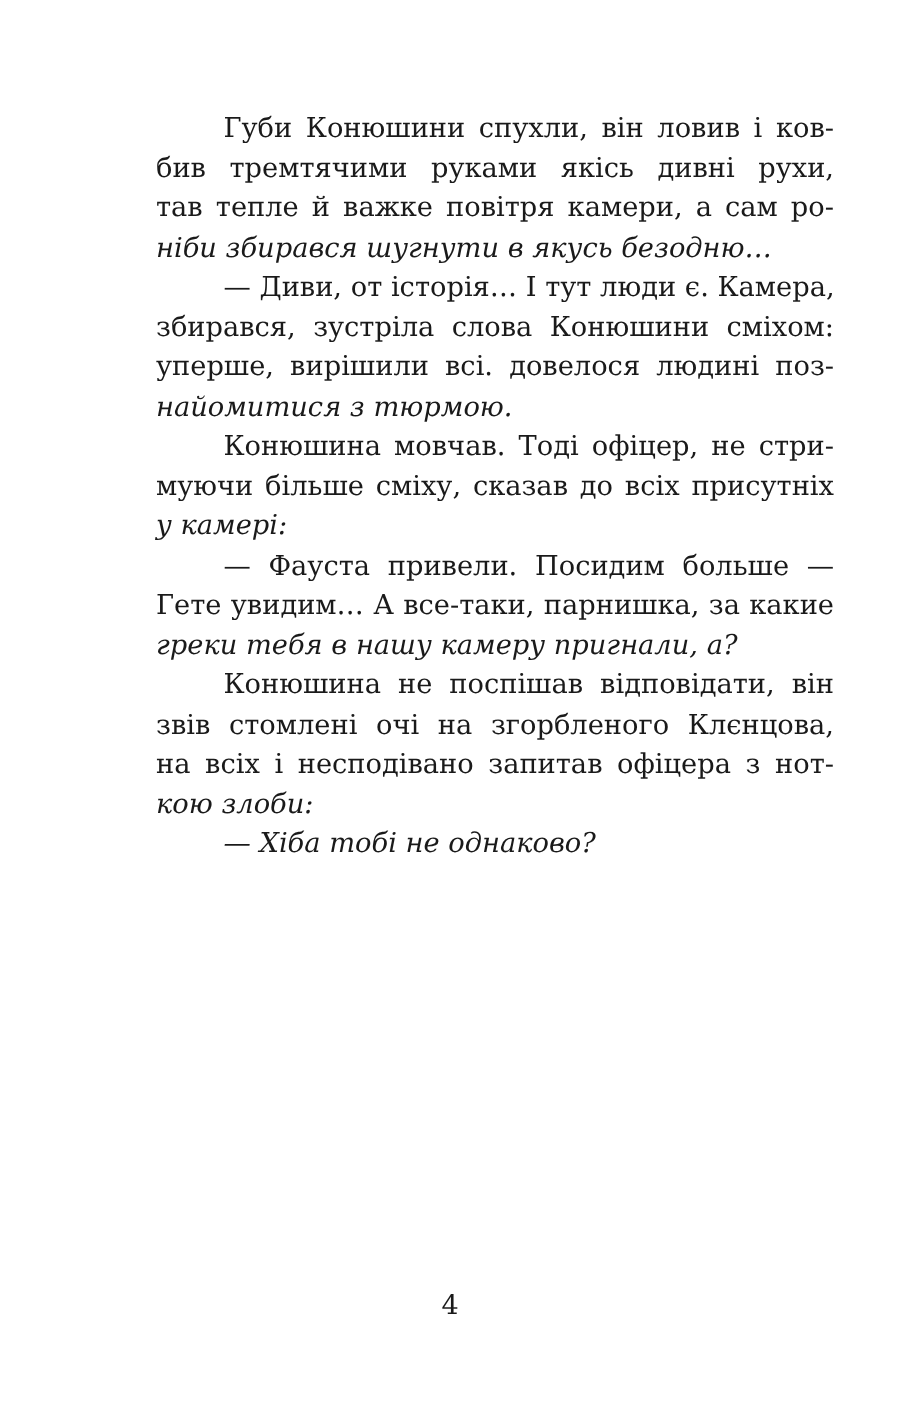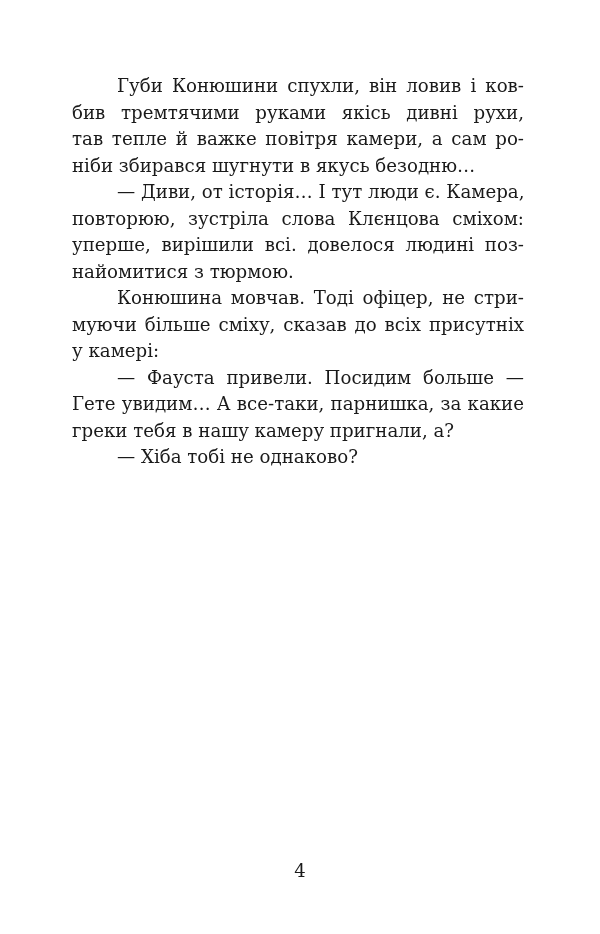--- a/index.html
+++ b/index.html
@@ -1,53 +1,59 @@
 <!DOCTYPE html>
 <html><head>
 <meta charset="utf-8">
 <style>
   html, body { margin: 0; padding: 0; background: #ffffff; }
   body { width: 600px; height: 934px; position: relative; overflow: hidden; }
   .page {
-    position: absolute; left: 72px; top: 73px; width: 452px;
+    position: absolute; left: 104px; top: 73px; width: 452px;
     font-family: "DejaVu Serif", "Liberation Serif", serif;
     font-size: 18.2px; line-height: 26.5px; color: #1a1a1a;
   }
   .line { display: block; white-space: nowrap; text-align: justify; text-align-last: justify; height: 26.5px; }
-  .line.last { text-align-last: left; }
+  .line.last { text-align-last: left; font-style: italic; }
   .line.indent { padding-left: 45px; }
   .page-number {
     position: absolute; left: 0; width: 600px; top: 860px; text-align: center;
     font-family: "DejaVu Serif", "Liberation Serif", serif; font-size: 18px; color: #1a1a1a;
   }
 </style>
 </head>
 <body>
 
 <div class="page">
   <div>
     <span class="line indent">Губи Конюшини спухли, він ловив і ков-</span>
     <span class="line">бив тремтячими руками якісь дивні рухи,</span>
     <span class="line">тав тепле й важке повітря камери, а сам ро-</span>
     <span class="line last">ніби збирався шугнути в якусь безодню…</span>
   </div>
   <div>
     <span class="line indent">— Диви, от історія… І тут люди є. Камера,</span>
-    <span class="line">повторюю, зустріла слова Клєнцова сміхом:</span>
+    <span class="line">збирався, зустріла слова Конюшини сміхом:</span>
     <span class="line">уперше, вирішили всі. довелося людині поз-</span>
     <span class="line last">найомитися з тюрмою.</span>
   </div>
   <div>
     <span class="line indent">Конюшина мовчав. Тоді офіцер, не стри-</span>
     <span class="line">муючи більше сміху, сказав до всіх присутніх</span>
     <span class="line last">у камері:</span>
   </div>
   <div>
     <span class="line indent">— Фауста привели. Посидим больше —</span>
     <span class="line">Гете увидим… А все-таки, парнишка, за какие</span>
     <span class="line last">греки тебя в нашу камеру пригнали, а?</span>
   </div>
   <div>
+    <span class="line indent">Конюшина не поспішав відповідати, він</span>
+    <span class="line">звів стомлені очі на згорбленого Клєнцова,</span>
+    <span class="line">на всіх і несподівано запитав офіцера з нот-</span>
+    <span class="line last">кою злоби:</span>
+  </div>
+  <div>
     <span class="line indent last">— Хіба тобі не однаково?</span>
   </div>
 </div>
 
 <div class="page-number">4</div>
 
 </body></html>

